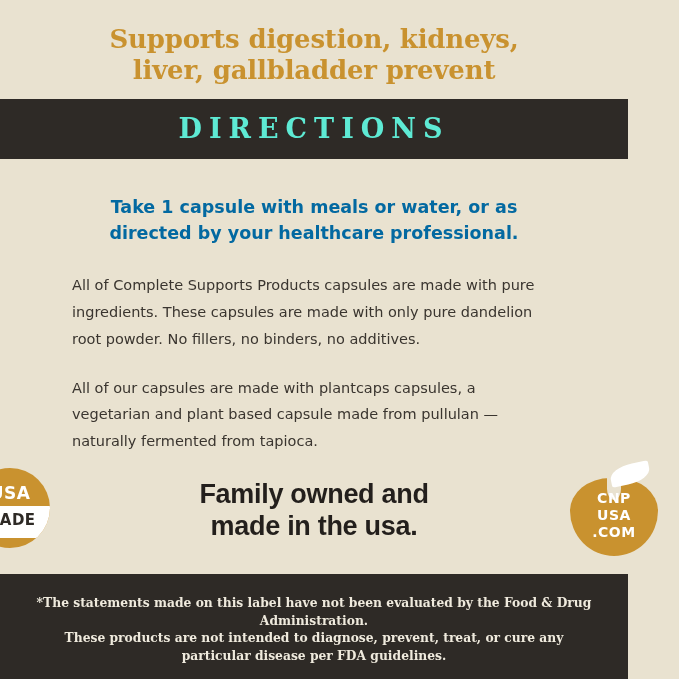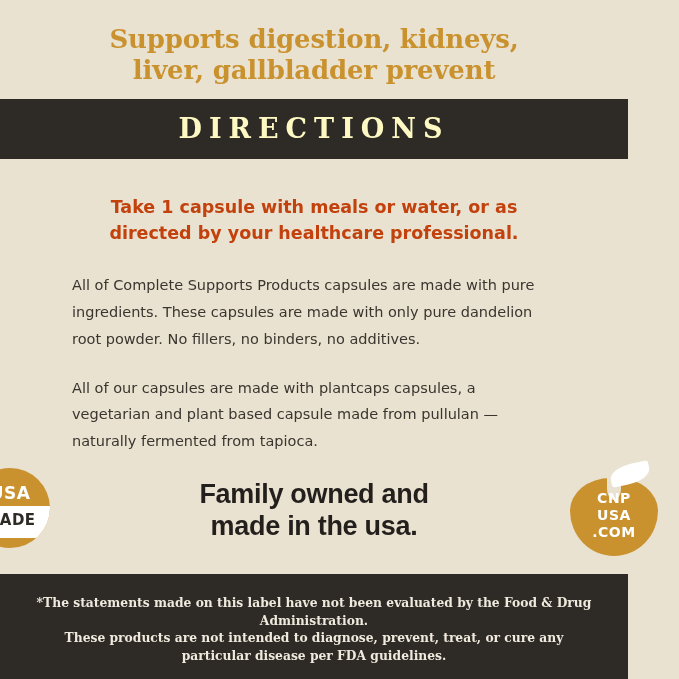--- a/index.html
+++ b/index.html
@@ -33,39 +33,39 @@
     line-height: 1.18;
     letter-spacing: -0.2px;
   }
   .headline .line {
     display: block;
   }
 
   
   .directions-bar {
     background: #2e2a26;
-    color: #fef9c3;
+    color: #5eead4;
     text-align: center;
     padding: 14px 0 15px 0;
     font-family: "DejaVu Serif", serif;
     font-weight: bold;
     font-size: 27px;
     letter-spacing: 7px;
   }
 
   
   .body-area {
     flex: 1;
     padding: 30px 72px 0 72px;
     box-sizing: border-box;
     position: relative;
   }
   .lead {
     text-align: center;
-    color: #c2410c;
+    color: #0369a1;
     font-family: "DejaVu Sans", sans-serif;
     font-weight: bold;
     font-size: 17.5px;
     line-height: 1.45;
     margin: 6px 0 26px 0;
   }
   .para {
     color: #3a352f;
     font-family: "DejaVu Sans", sans-serif;
     font-size: 14.5px;

